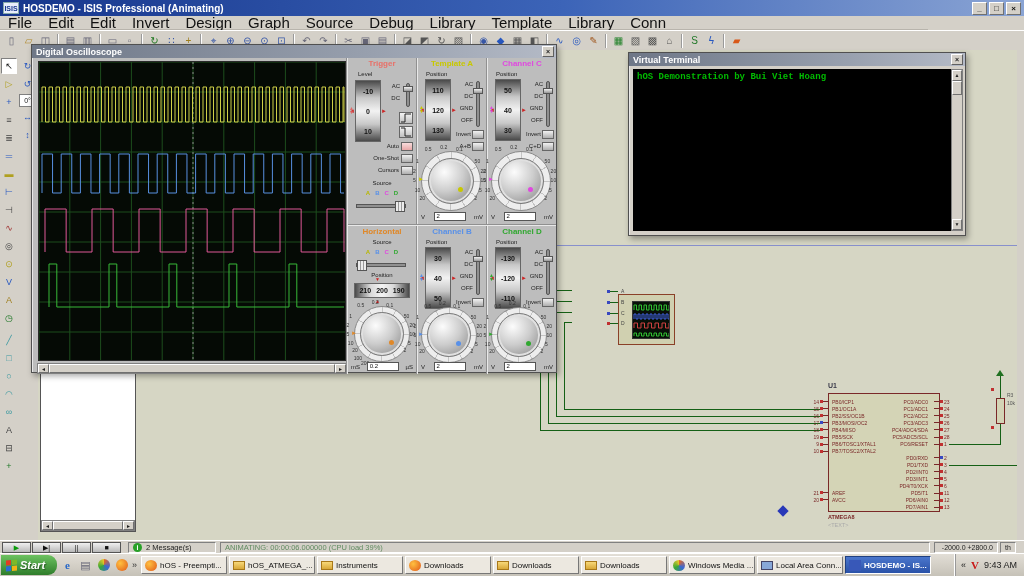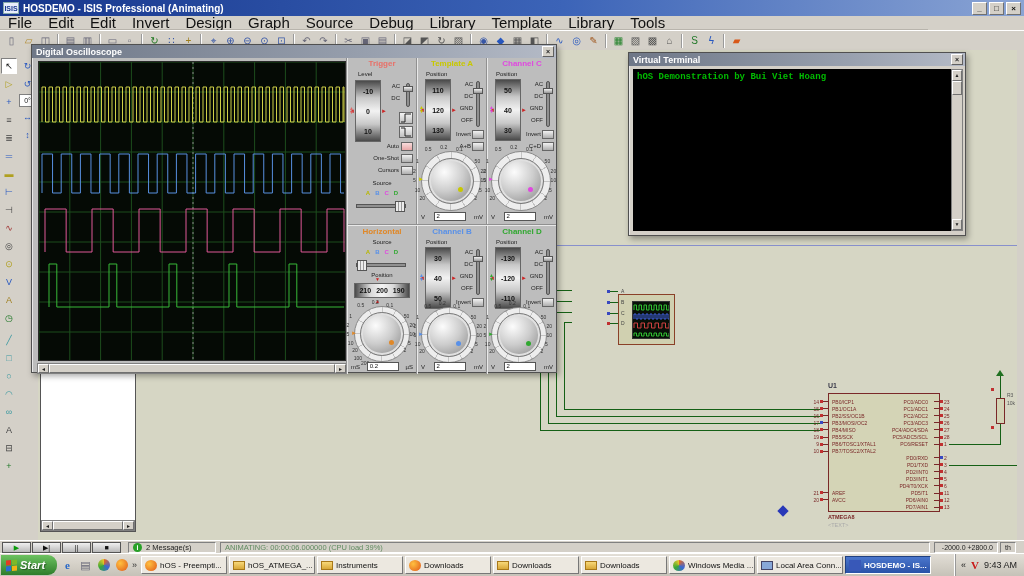--- a/index.html
+++ b/index.html
@@ -155,21 +155,21 @@
       <span class="menu-item i1">Edit</span>
       <span class="menu-item i2">Edit</span>
       <span class="menu-item i3">Invert</span>
       <span class="menu-item i4">Design</span>
       <span class="menu-item i5">Graph</span>
       <span class="menu-item i6">Source</span>
       <span class="menu-item i7">Debug</span>
       <span class="menu-item i8">Library</span>
       <span class="menu-item i9">Template</span>
       <span class="menu-item i10">Library</span>
-      <span class="menu-item i11">Tools</span>
+      <span class="menu-item i11">Conn</span>
     </div>
 
   <div class="toolbar">
 
   <span class="tbi i0" style="color: rgb(102, 102, 119);">▯</span>
       <span class="tbi i1" style="color: rgb(176, 136, 40);">▱</span>
       <span class="tbi i2" style="color: rgb(102, 102, 119);">◫</span>
       <span class="tbi i3 gs" style="color: rgb(102, 102, 119);">▤</span>
       <span class="tbi i4" style="color: rgb(102, 102, 119);">▥</span>
       <span class="tbi i5 gs" style="color: rgb(102, 102, 119);">▭</span>

